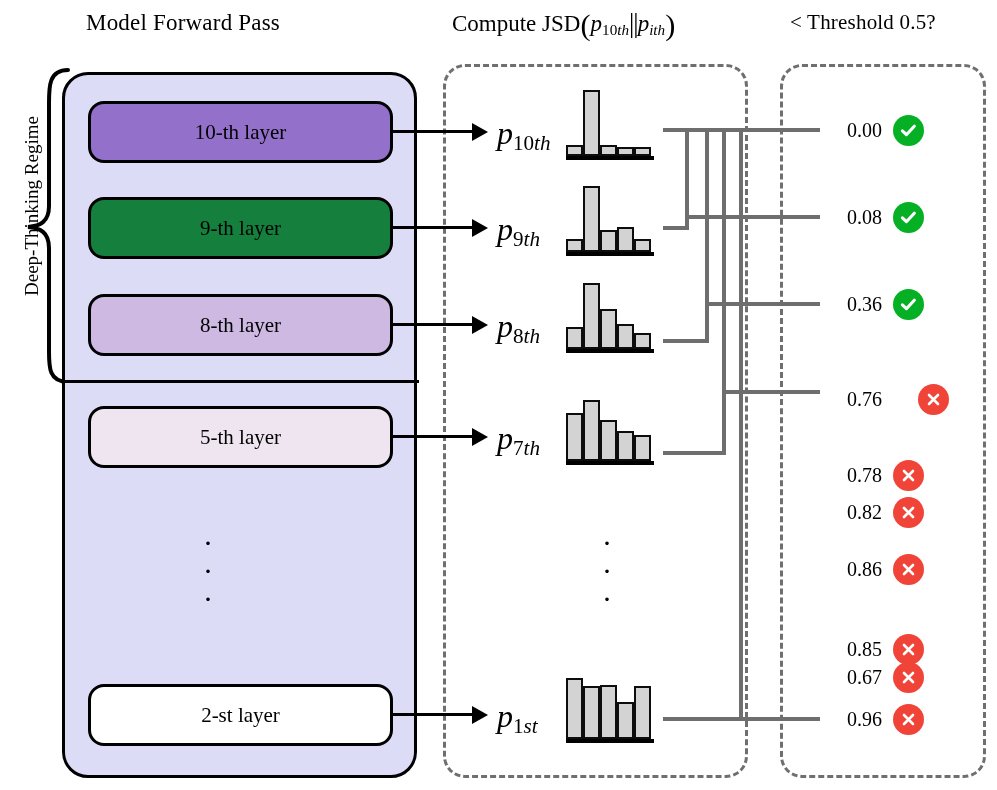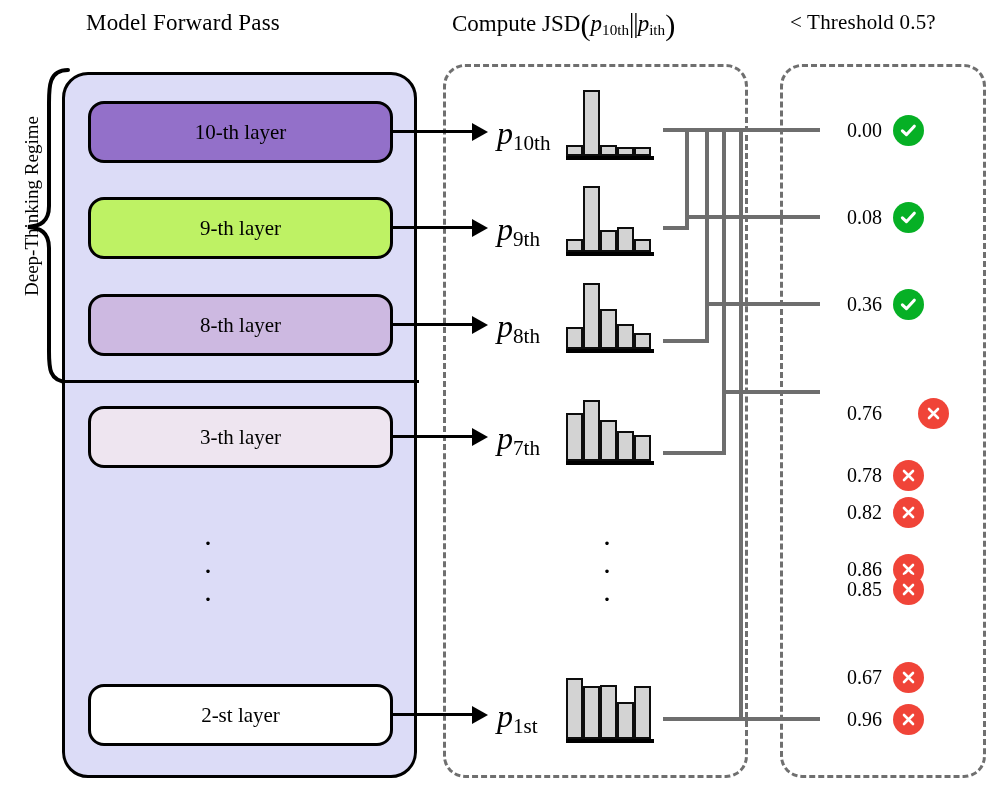--- a/index.html
+++ b/index.html
@@ -9,21 +9,21 @@
   .abs{position:absolute;}
 
   
   .hd{font-size:23px;letter-spacing:.2px;white-space:nowrap;}
   #hd-model{left:86px;top:10px;width:330px;}
   #hd-jsd{left:452px;top:8px;white-space:nowrap;font-size:23px;}
   #hd-thr{left:790px;top:10px;white-space:nowrap;font-size:21px;}
 
   .mathvar{font-style:italic;font-family:"Liberation Serif","DejaVu Serif",serif;}
   .sub{font-size:.66em;vertical-align:-0.28em;font-style:normal;}
-  .subit{font-size:.66em;vertical-align:-0.28em;}
+  .subit{font-size:.66em;vertical-align:-0.28em;font-style:italic;}
   .paren{font-size:1.32em;vertical-align:-0.14em;font-family:"Liberation Serif",serif;}
   .dbar{display:inline-block;font-size:1.15em;vertical-align:-0.06em;letter-spacing:-1px;}
 
   
   #brace-label{left:-63px;top:195px;width:190px;text-align:center;
        transform:rotate(-90deg);font-size:19px;white-space:nowrap;}
 
   
   #model-box{left:62px;top:72px;width:355px;height:706px;
        background:#dcdcf7;border:3px solid #000;border-radius:26px;box-sizing:border-box;}
@@ -92,28 +92,28 @@
            C22 162 31 166 31 182 L31 282 C31 300 30 316 50 316" fill="none" stroke="#000" stroke-width="4" stroke-linecap="round"></path>
 </svg>
 <div class="abs" id="brace-label">Deep-Thinking Regime</div>
 
 <div class="abs" id="model-box"></div>
 <div class="abs" id="regime-sep"></div>
 
 <div class="layer" id="layer-10" style="background: rgb(147, 112, 201);">
   <span>10-th layer</span>
   </div>
-<div class="layer" id="layer-9" style="background: #bef264;">
+<div class="layer" id="layer-9" style="background: #15803d;">
   <span>9-th layer</span>
   </div>
 <div class="layer" id="layer-8" style="background: rgb(205, 185, 225);">
   <span>8-th layer</span>
   </div>
 <div class="layer" id="layer-7" style="background: rgb(238, 229, 240);">
-  <span>3-th layer</span>
+  <span>5-th layer</span>
   </div>
 <div class="layer" id="layer-1" style="background: rgb(255, 255, 255);">
   <span>2-st layer</span>
   </div>
 
 <div class="abs vdots" id="dots-model">
   <div>·</div>
   <div>·</div>
   <div>·</div>
 </div>
@@ -229,21 +229,21 @@
     </span>
 </div>
 <div class="vrow" id="vrow-2" style="top:287px;">
   <span class="vnum">0.36</span>
   <span class="badge" style="background: rgb(6, 176, 37);">
       <svg width="19" height="19" viewBox="0 0 19 19">
         <path d="M3.4 9.9 L7.4 13.7 L15.3 5.2" fill="none" stroke="#fff" stroke-width="3.1" stroke-linecap="round" stroke-linejoin="round"></path>
       </svg>
     </span>
 </div>
-<div class="vrow" id="vrow-3" style="top:396px;gap:36px;">
+<div class="vrow" id="vrow-3" style="top:382px;gap:36px;">
   <span class="vnum">0.76</span>
   <span class="badge" style="background: rgb(240, 68, 56);">
       <svg width="15" height="15" viewBox="0 0 15 15">
         <path d="M3 3 L12 12 M12 3 L3 12" fill="none" stroke="#fff" stroke-width="2.6" stroke-linecap="round"></path>
       </svg>
     </span>
 </div>
 <div class="vrow" id="vrow-4" style="top:458px;">
   <span class="vnum">0.78</span>
   <span class="badge" style="background: rgb(240, 68, 56);">
@@ -261,21 +261,21 @@
     </span>
 </div>
 <div class="vrow" id="vrow-6" style="top:552px;">
   <span class="vnum">0.86</span>
   <span class="badge" style="background: rgb(240, 68, 56);">
       <svg width="15" height="15" viewBox="0 0 15 15">
         <path d="M3 3 L12 12 M12 3 L3 12" fill="none" stroke="#fff" stroke-width="2.6" stroke-linecap="round"></path>
       </svg>
     </span>
 </div>
-<div class="vrow" id="vrow-7" style="top:572px;">
+<div class="vrow" id="vrow-7" style="top:632px;">
   <span class="vnum">0.85</span>
   <span class="badge" style="background: rgb(240, 68, 56);">
       <svg width="15" height="15" viewBox="0 0 15 15">
         <path d="M3 3 L12 12 M12 3 L3 12" fill="none" stroke="#fff" stroke-width="2.6" stroke-linecap="round"></path>
       </svg>
     </span>
 </div>
 <div class="vrow" id="vrow-8" style="top:660px;">
   <span class="vnum">0.67</span>
   <span class="badge" style="background: rgb(240, 68, 56);">

